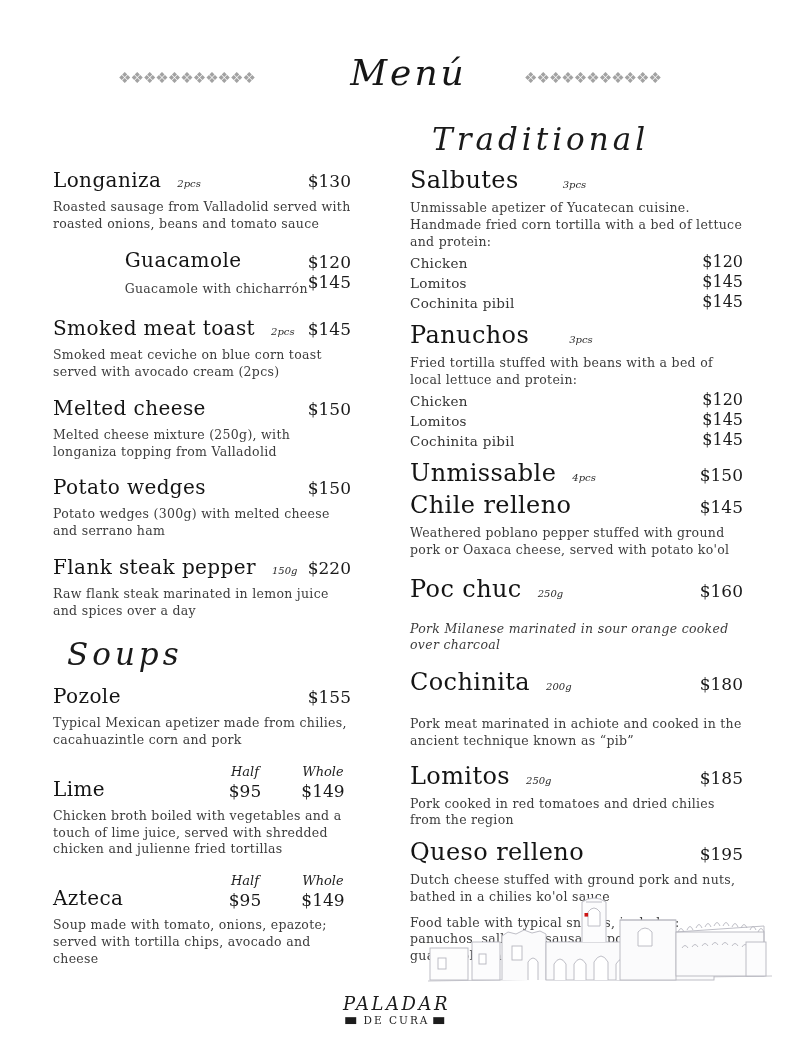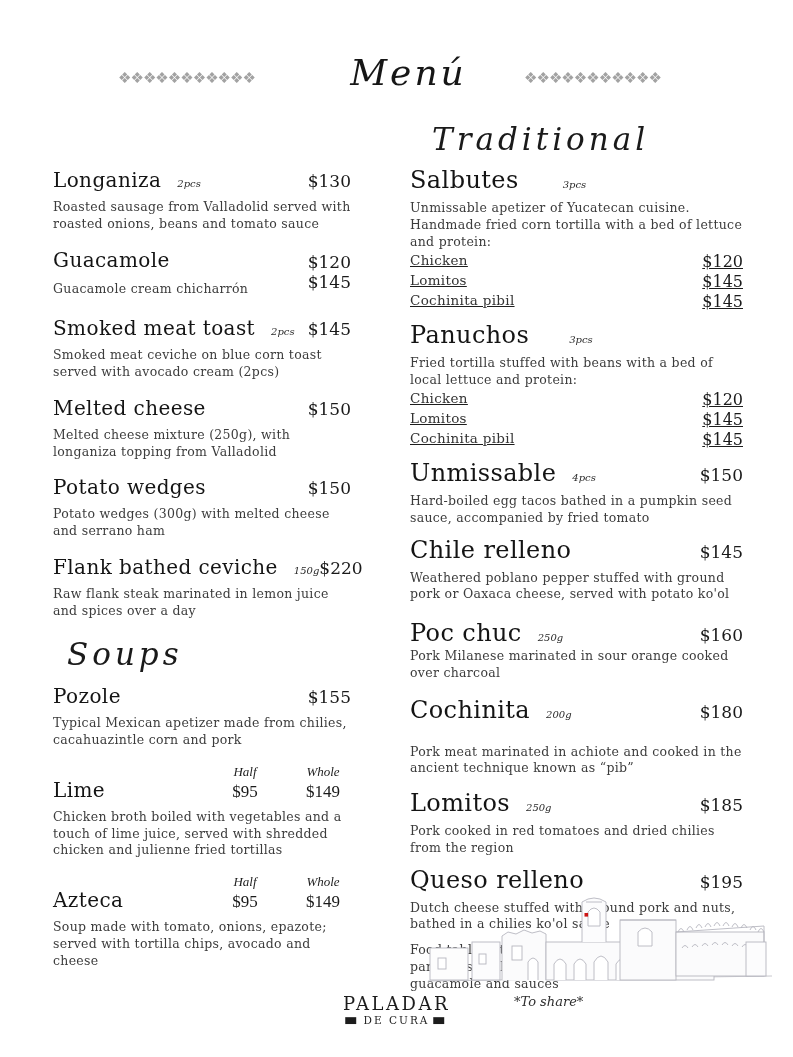--- a/index.html
+++ b/index.html
@@ -37,42 +37,42 @@
   .qty{font-style:italic;font-size:10px;color:#2a2a2a;margin-left:16px;white-space:nowrap;}
   .spacer{flex:1;}
   .price{font-size:17px;color:#1a1a1a;white-space:nowrap;}
   .desc{
     font-size:12.5px;line-height:1.34;color:#3c3c3c;letter-spacing:0.3px;
     margin:7px 0 15px 0;font-family:"DejaVu Serif","Liberation Serif",serif;
   }
   .col-right .name{font-size:24px;}
   .col-right .desc{margin:6px 0 9px 0;}
   
-  .guac-grid{display:flex;justify-content:space-between;align-items:flex-start;}
+  .guac-grid{display:flex;justify-content:flex-end;align-items:flex-start;}
   .guac-prices{display:flex;flex-direction:column;align-items:flex-start;line-height:1.18;margin-top:4px;}
   .guac-left .desc{margin-top:9px;}
   
-  .opt{display:flex;justify-content:space-between;align-items:flex-start;line-height:1.18;margin-bottom:1px;text-decoration:underline;}
+  .opt{display:flex;justify-content:space-between;align-items:flex-end;line-height:1.18;margin-bottom:1px;}
   .opt-l{font-size:13.5px;color:#333;letter-spacing:0.3px;}
   .opt-p{font-size:16px;color:#1a1a1a;}
   .opts{margin-bottom:9px;margin-top:-6px;}
   
   .head-soups{margin:20px 0 14px 14px;}
   .soup-cols{display:flex;justify-content:space-between;align-items:flex-end;}
   .hw{display:flex;gap:26px;margin-right:2px;}
-  .hw-c{display:flex;flex-direction:column;align-items:center;width:52px;font-family:Liberation Serif, serif;}
+  .hw-c{display:flex;flex-direction:column;align-items:center;width:52px;}
   .hw-l{font-style:italic;font-size:13px;color:#222;margin-bottom:2px;}
   .note{
     font-style:italic;font-size:13px;color:#2e2e2e;margin:2px 0 0 104px;
   }
   
   .convent{position:absolute;left:424px;top:886px;width:352px;height:104px;}
   
   .logo{position:absolute;left:0;right:0;top:994px;text-align:center;line-height:1.1;}
-  .logo-name{font-size:18px;letter-spacing:2.5px;color:#1c1c1c;}
+  .logo-name{font-size:18px;letter-spacing:2.5px;color:#1c1c1c;font-style:italic;}
   .logo-sub{font-size:10.5px;letter-spacing:2px;color:#1c1c1c;display:flex;justify-content:center;align-items:center;gap:6px;margin-top:1px;}
   .logo-square{font-size:9px;transform:scaleX(1.6);display:inline-block;}
 </style>
 </head>
 <body>
 
 <div class="page">
 
   <span class="diamond-band band-left">❖❖❖❖❖❖❖❖❖❖❖</span>
   <div class="menu-title">Menú</div>
@@ -92,21 +92,21 @@
       </div>
       <p class="desc">Roasted sausage from Valladolid served with roasted onions, beans and tomato sauce</p>
     </div>
 
     <div class="item">
       <div class="guac-grid">
         <div class="guac-left">
           <div class="head">
             <span class="name">Guacamole</span>
           </div>
-          <p class="desc">Guacamole cream chicharrón</p>
+          <p class="desc">Guacamole with chicharrón</p>
         </div>
         <div class="guac-prices">
           <span class="price">$120</span>
           <span class="price">$145</span>
         </div>
       </div>
     </div>
 
     <div class="item">
       <div class="head">
@@ -131,21 +131,21 @@
       <div class="head">
         <span class="name">Potato wedges</span>
         <span class="spacer"></span>
         <span class="price">$150</span>
       </div>
       <p class="desc">Potato wedges (300g) with melted cheese and serrano ham</p>
     </div>
 
     <div class="item">
       <div class="head">
-        <span class="name">Flank bathed ceviche</span>
+        <span class="name">Flank steak pepper</span>
         <span class="qty">150g</span>
         <span class="spacer"></span>
         <span class="price">$220</span>
       </div>
       <p class="desc">Raw flank steak marinated in lemon juice and spices over a day</p>
     </div>
 
     <div class="script-head head-soups">Soups</div>
 
     <div class="item">
@@ -239,40 +239,39 @@
       </div>
     </div>
 
     <div class="item">
       <div class="head">
         <span class="name">Unmissable</span>
         <span class="qty">4pcs</span>
         <span class="spacer"></span>
         <span class="price">$150</span>
       </div>
-      <p class="desc">Hard-boiled egg tacos bathed in a pumpkin seed sauce, accompanied by fried tomato</p>
     </div>
 
     <div class="item">
       <div class="head">
         <span class="name">Chile relleno</span>
         <span class="spacer"></span>
         <span class="price">$145</span>
       </div>
       <p class="desc" style="margin-bottom:16px;">Weathered poblano pepper stuffed with ground pork or Oaxaca cheese, served with potato ko'ol</p>
     </div>
 
     <div class="item">
       <div class="head">
         <span class="name">Poc chuc</span>
         <span class="qty">250g</span>
         <span class="spacer"></span>
         <span class="price">$160</span>
       </div>
-      <p class="desc" style="margin-top:1px;margin-bottom:14px;">Pork Milanese marinated in sour orange cooked over charcoal</p>
+      <p class="desc" style="margin-top:18px;margin-bottom:14px;font-style:italic;">Pork Milanese marinated in sour orange cooked over charcoal</p>
     </div>
 
     <div class="item">
       <div class="head">
         <span class="name">Cochinita</span>
         <span class="qty">200g</span>
         <span class="spacer"></span>
         <span class="price">$180</span>
       </div>
       <p class="desc" style="margin-top:20px;margin-bottom:12px;">Pork meat marinated in achiote and cooked in the ancient technique known as “pib”</p>

